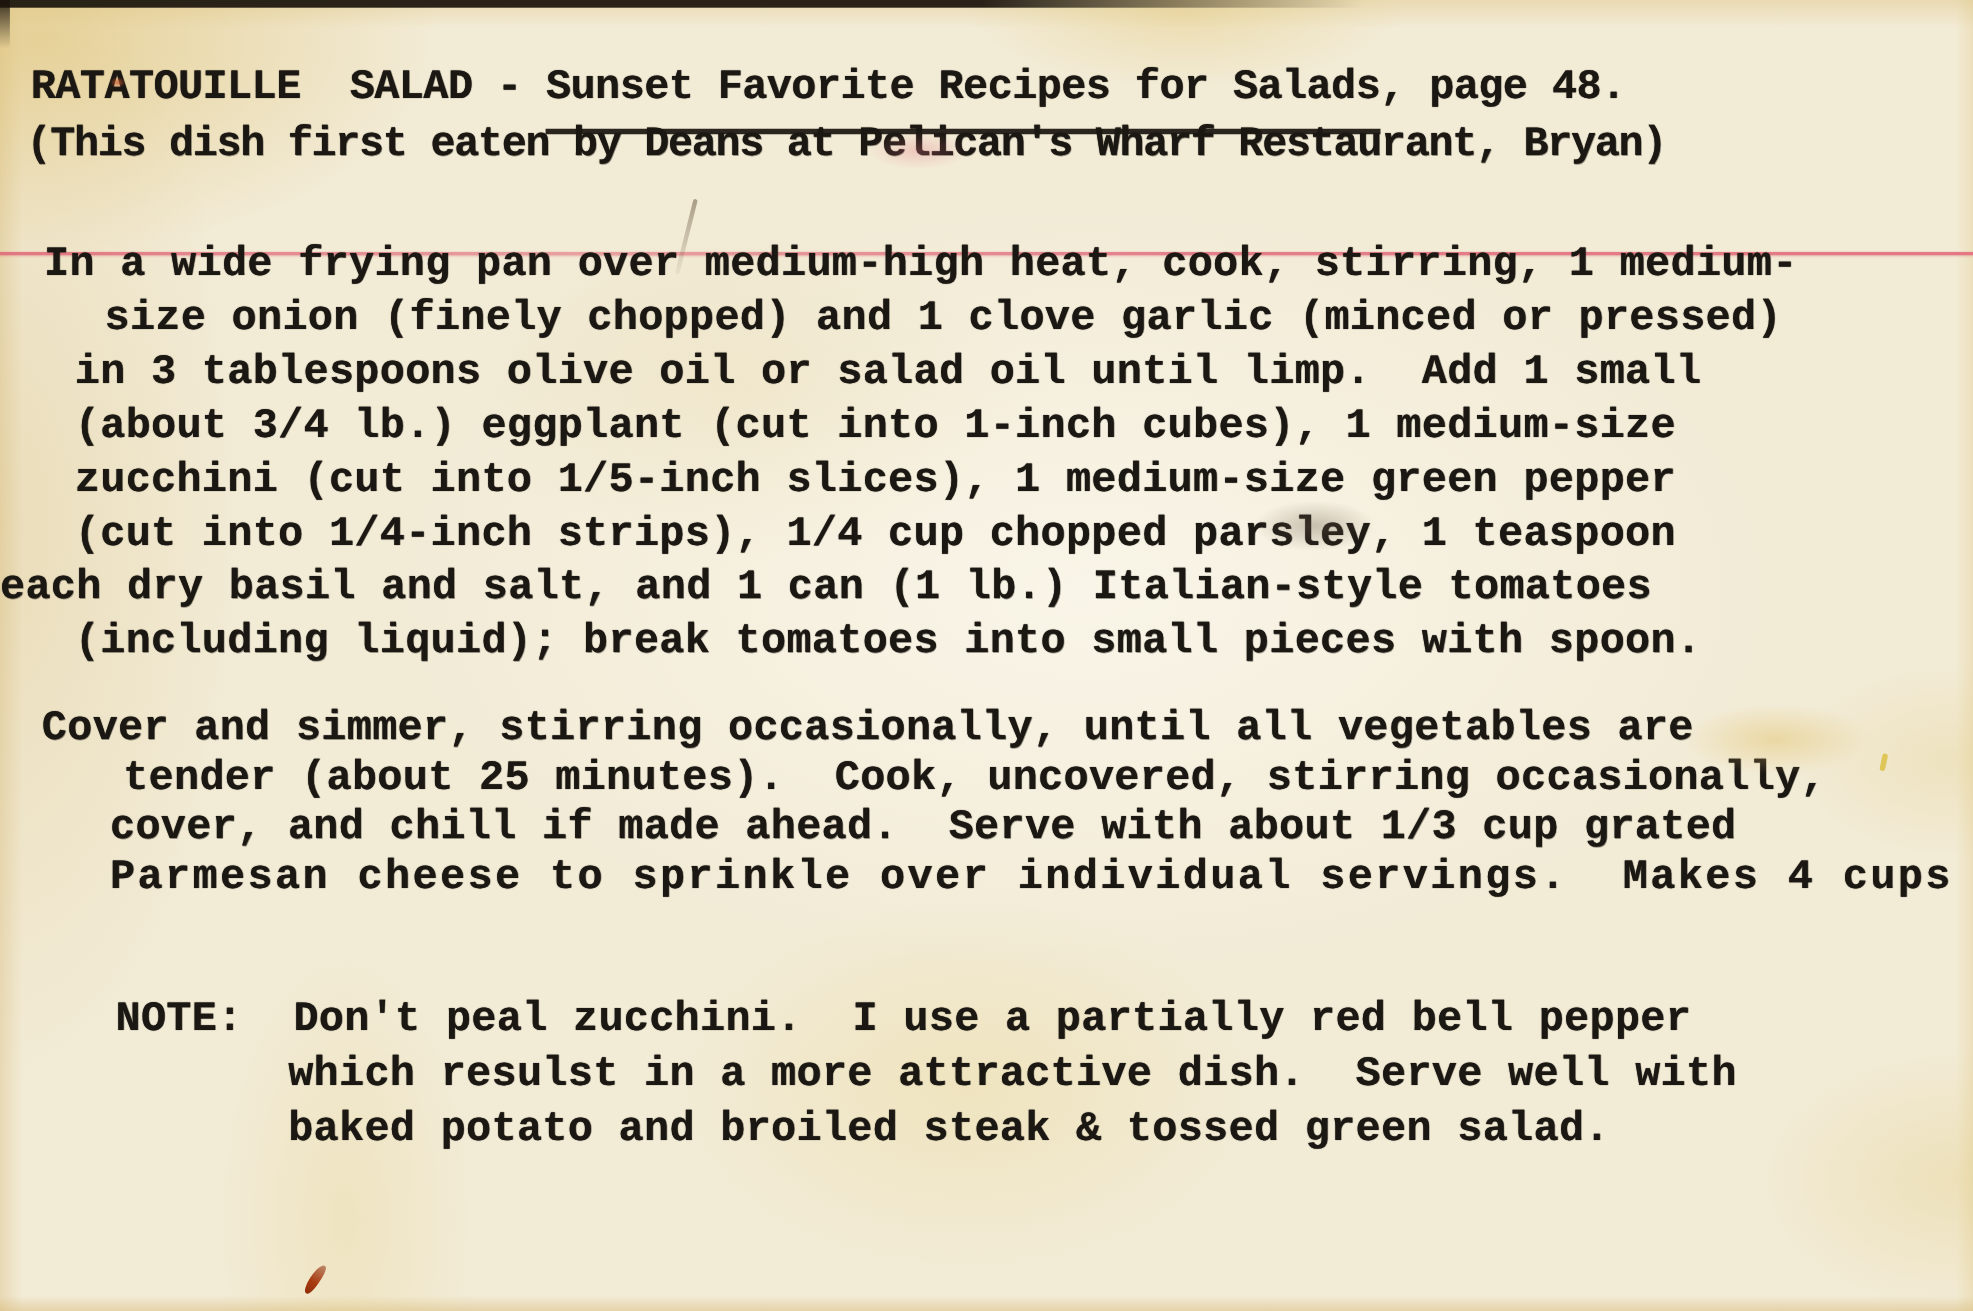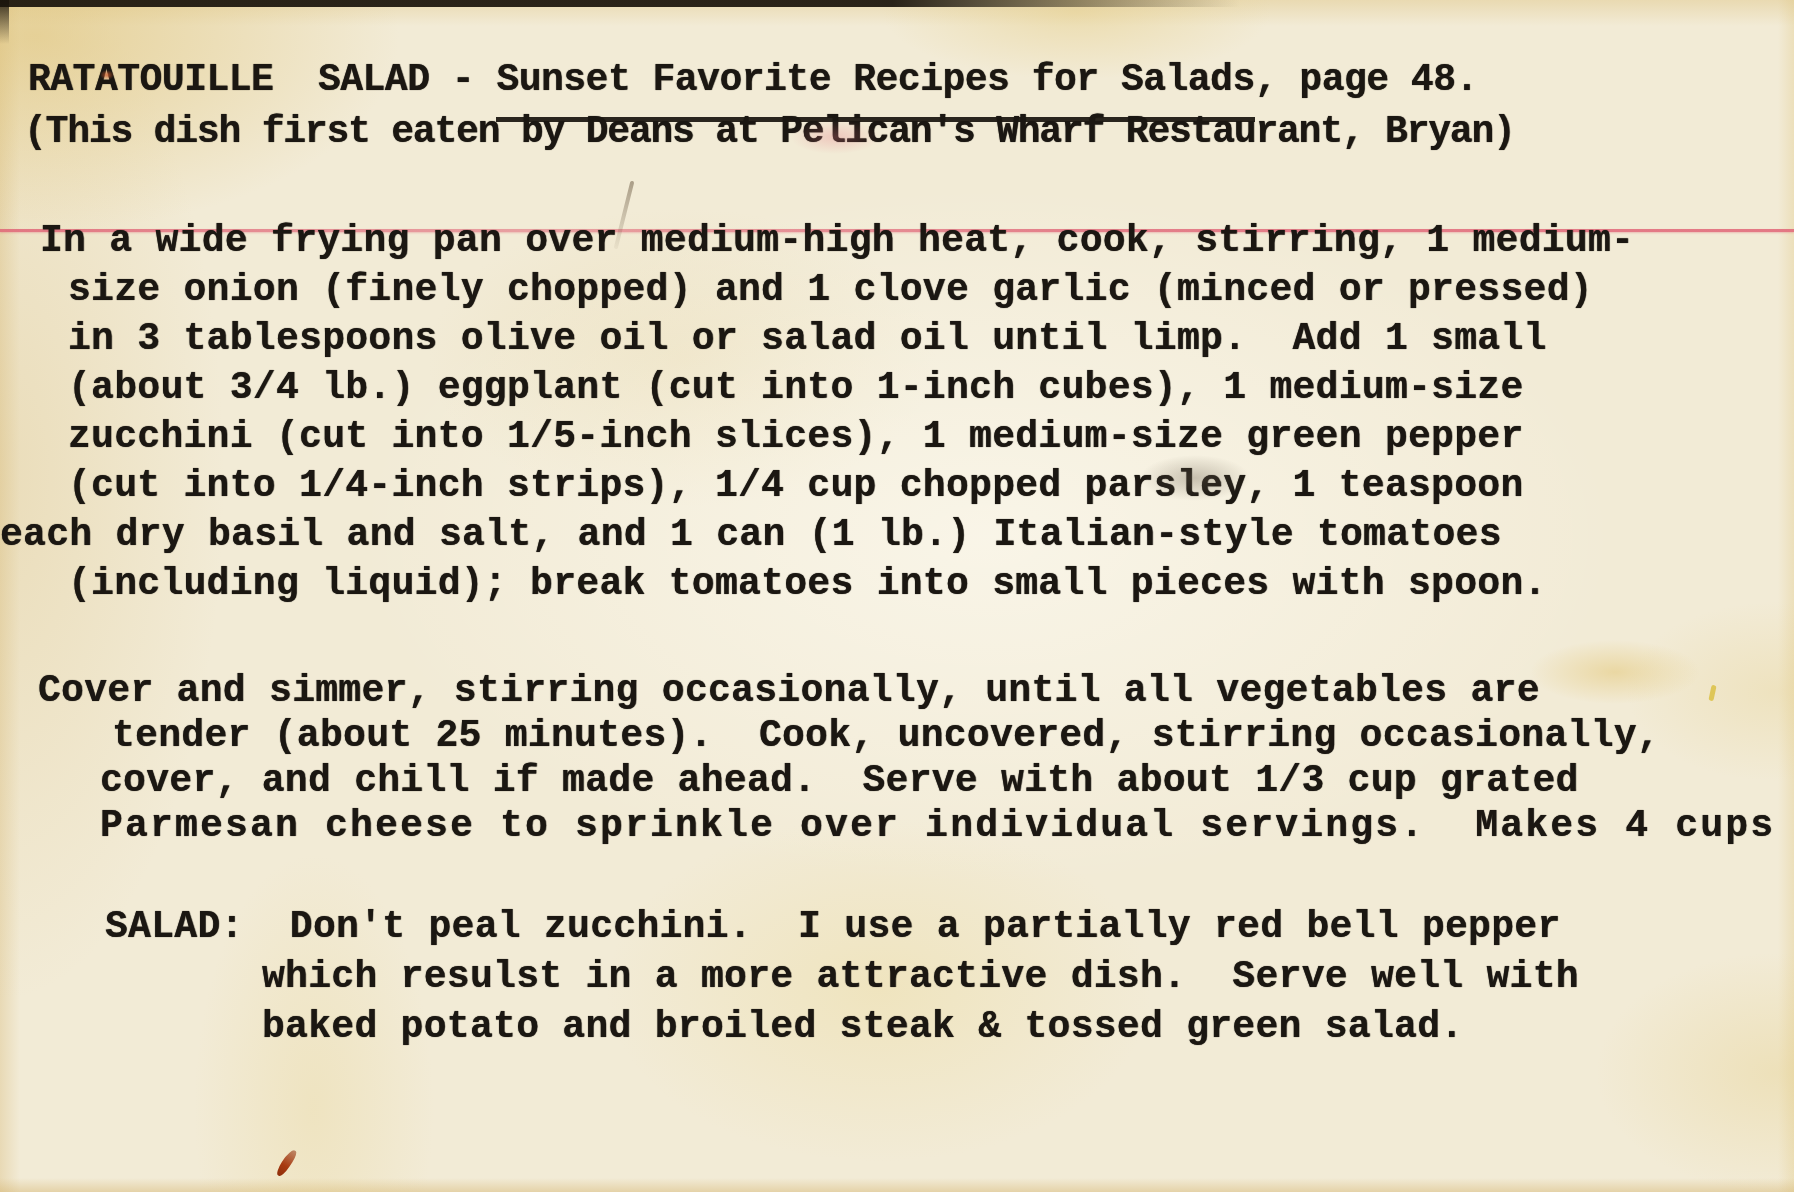--- a/index.html
+++ b/index.html
@@ -100,36 +100,36 @@
   <div class="titleblock">
     <div class="tline" id="title-line"><span>RATATOUILLE  SALAD</span><span> - </span><span class="underlined">Sunset Favorite Recipes for Salads</span><span>, page 48.</span></div>
     <div class="tline" id="subtitle-line">(This dish first eaten by Deans at Pelican's Wharf Restaurant, Bryan)</div>
   </div>
 
   <div class="ruled-line"></div>
 
   <div id="paragraphs">
       <div class="para" id="para-step-1">
         <div class="line" style="padding-left: 40px;">In a wide frying pan over medium-high heat, cook, stirring, 1 medium-</div>
-        <div class="line" style="padding-left: 68px;">size onion (finely chopped) and 1 clove garlic (minced or pressed)</div>
+        <div class="line" style="padding-left: 95px;">size onion (finely chopped) and 1 clove garlic (minced or pressed)</div>
         <div class="line" style="padding-left: 68px;">in 3 tablespoons olive oil or salad oil until limp.  Add 1 small</div>
         <div class="line" style="padding-left: 68px;">(about 3/4 lb.) eggplant (cut into 1-inch cubes), 1 medium-size</div>
         <div class="line" style="padding-left: 68px;">zucchini (cut into 1/5-inch slices), 1 medium-size green pepper</div>
         <div class="line" style="padding-left: 68px;">(cut into 1/4-inch strips), 1/4 cup chopped parsley, 1 teaspoon</div>
         <div class="line" style="">each dry basil and salt, and 1 can (1 lb.) Italian-style tomatoes</div>
         <div class="line" style="padding-left: 68px;">(including liquid); break tomatoes into small pieces with spoon.</div>
       </div>
       <div class="para" id="para-step-2">
-        <div class="line" style="padding-left: 38px; margin-top: 28px;">Cover and simmer, stirring occasionally, until all vegetables are</div>
+        <div class="line" style="padding-left: 38px;">Cover and simmer, stirring occasionally, until all vegetables are</div>
         <div class="line" style="padding-left: 112px;">tender (about 25 minutes).  Cook, uncovered, stirring occasionally,</div>
         <div class="line" style="padding-left: 100px;">cover, and chill if made ahead.  Serve with about 1/3 cup grated</div>
         <div class="line wide" style="padding-left: 100px;">Parmesan cheese to sprinkle over individual servings.  Makes 4 cups</div>
       </div>
       <div class="para" id="para-note">
-        <div class="line" style="padding-left: 105px;"><span>SALAD:</span><span>  Don't peal zucchini.  I use a partially red bell pepper</span></div>
+        <div class="line" style="padding-left: 105px;"><span>NOTE:</span><span>  Don't peal zucchini.  I use a partially red bell pepper</span></div>
         <div class="line" style="padding-left: 262px;">which resulst in a more attractive dish.  Serve well with</div>
         <div class="line" style="padding-left: 262px;">baked potato and broiled steak &amp; tossed green salad.</div>
       </div>
     </div>
 
   <div class="stain stain-cool"></div>
   <div class="stain stain-smudge"></div>
   <div class="stain stain-dish"></div>
   <div class="crease"></div>
   <div class="pen-mark"></div>

